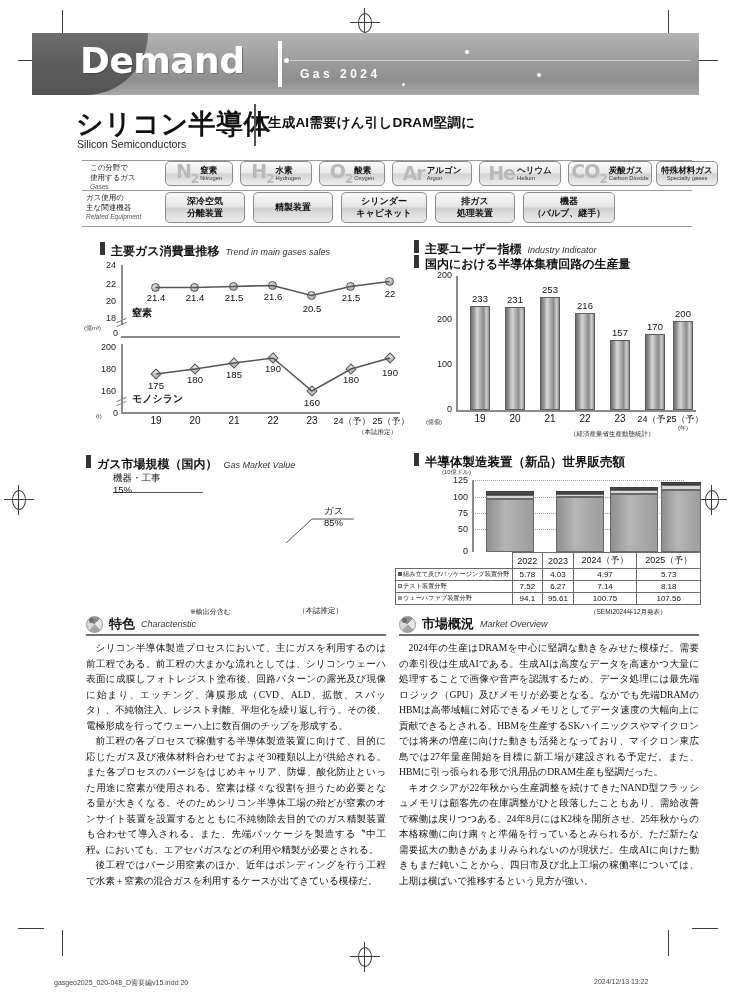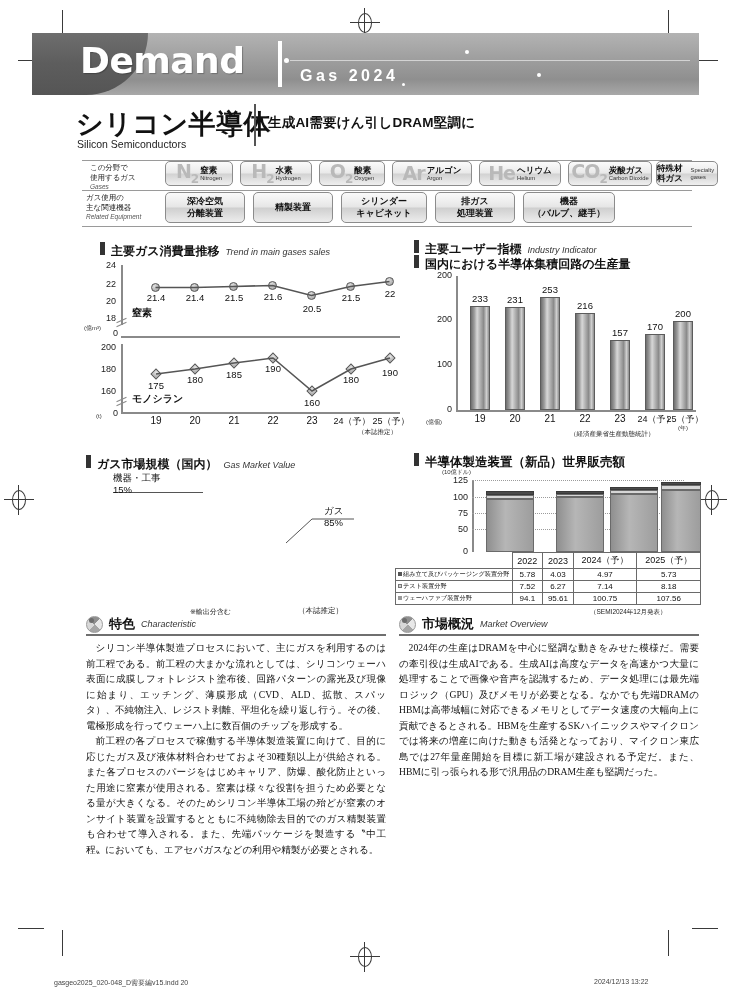--- a/index.html
+++ b/index.html
@@ -35,21 +35,21 @@
   }
   .banner-title {
     position: absolute; left: 48px; top: 7px;
     font-size: 36px; font-weight: bold; color: #fff; letter-spacing: -0.5px;
     font-family: "DejaVu Sans", sans-serif;
     text-shadow: 1px 1px 1px rgba(0,0,0,.25);
   }
   .banner-div { position:absolute; left: 246px; top: 8px; width: 4px; height: 46px; background:#fff; }
   .banner-sub {
     position: absolute; left: 268px; top: 34px;
-    font-size: 16px; font-weight: bold; color: #fff; letter-spacing: 3.5px;
+    font-size: 12px; font-weight: bold; color: #fff; letter-spacing: 3.5px;
   }
   .banner-line { position:absolute; left: 258px; top: 27px; width: 400px; height: 1px; background: rgba(255,255,255,.55); }
   .banner-dot { position:absolute; border-radius:50%; background:#fff; }
 
   
   .title-ja {
     position: absolute; left: 76px; top: 106px;
     font-size: 27px; font-weight: bold; color: #111; letter-spacing: 0.5px;
   }
   .title-en {
@@ -75,21 +75,21 @@
     display:flex; align-items:center; justify-content:center;
   }
   .chip .sym {
     font-size: 19px; font-weight: bold; color:#b9b9b9; line-height: 1;
     font-family: "DejaVu Sans", sans-serif; letter-spacing: -1px;
   }
   .chip .sym sub { font-size: 12px; }
   .chip .txt { display:flex; flex-direction:column; line-height:1.05; margin-left: 2px; }
   .chip .ja { font-size: 8.5px; font-weight: bold; color:#111; }
   .chip .en { font-size: 5.8px; color:#333; }
-  .chip.plain { flex-direction:row; line-height:1.1; }
+  .chip.plain { flex-direction:column; line-height:1.1; }
   .chip.plain .ja { font-size: 8.5px; font-weight:bold; }
   .chip.plain .en { font-size: 5.8px; }
 
   .chip2 {
     position:absolute; height: 31px; border:1px solid #8c8c8c; border-radius: 5px;
     background: linear-gradient(180deg,#fafafa 0%,#e6e6e6 48%,#cfcfcf 52%,#ededed 100%);
     display:flex; flex-direction:column; align-items:center; justify-content:center;
     font-size: 9px; font-weight: bold; color:#111; line-height: 1.25; text-align:center;
   }
 
@@ -513,28 +513,30 @@
 
   <div class="art-head" style="left:86px;top:615px;">
     <span class="ico"></span>
     <span class="ja">特色</span>
     <span class="en">Characteristic</span>
   </div>
   <div class="art-rule" style="left:86px;top:634px;width:300px;"></div>
   <div class="art-body" style="left:86px;top:640px;">
     <p>シリコン半導体製造プロセスにおいて、主にガスを利用するのは前工程である。前工程の大まかな流れとしては、シリコンウェーハ表面に成膜しフォトレジスト塗布後、回路パターンの露光及び現像に始まり、エッチング、薄膜形成（CVD、ALD、拡散、スパッタ）、不純物注入、レジスト剥離、平坦化を繰り返し行う。その後、電極形成を行ってウェーハ上に数百個のチップを形成する。</p>
     <p>前工程の各プロセスで稼働する半導体製造装置に向けて、目的に応じたガス及び液体材料合わせておよそ30種類以上が供給される。また各プロセスのパージをはじめキャリア、防爆、酸化防止といった用途に窒素が使用される。窒素は様々な役割を担うため必要となる量が大きくなる。そのためシリコン半導体工場の殆どが窒素のオンサイト装置を設置するとともに不純物除去目的でのガス精製装置も合わせて導入される。また、先端パッケージを製造する〝中工程〟においても、エアセパガスなどの利用や精製が必要とされる。</p>
+    <p>後工程ではパージ用窒素のほか、近年はボンディングを行う工程で水素＋窒素の混合ガスを利用するケースが出てきている模様だ。</p>
   </div>
 
   <div class="art-head" style="left:399px;top:615px;">
     <span class="ico"></span>
     <span class="ja">市場概況</span>
     <span class="en">Market Overview</span>
   </div>
   <div class="art-rule" style="left:399px;top:634px;width:300px;"></div>
   <div class="art-body" style="left:399px;top:640px;">
     <p>2024年の生産はDRAMを中心に堅調な動きをみせた模様だ。需要の牽引役は生成AIである。生成AIは高度なデータを高速かつ大量に処理することで画像や音声を認識するため、データ処理には最先端ロジック（GPU）及びメモリが必要となる。なかでも先端DRAMのHBMは高帯域幅に対応できるメモリとしてデータ速度の大幅向上に貢献できるとされる。HBMを生産するSKハイニックスやマイクロンでは将来の増産に向けた動きも活発となっており、マイクロン東広島では27年量産開始を目標に新工場が建設される予定だ。また、HBMに引っ張られる形で汎用品のDRAM生産も堅調だった。</p>
+    <p>キオクシアが22年秋から生産調整を続けてきたNAND型フラッシュメモリは顧客先の在庫調整がひと段落したこともあり、需給改善で稼働は戻りつつある。24年8月にはK2棟を開所させ、25年秋からの本格稼働に向け粛々と準備を行っているとみられるが、ただ新たな需要拡大の動きがあまりみられないのが現状だ。生成AIに向けた動きもまだ鈍いことから、四日市及び北上工場の稼働率については、上期は横ばいで推移するという見方が強い。</p>
   </div>
 
   <div class="footer-l" style="left:54px;top:978px;">gasgeo2025_020-048_D需要編v15.indd   20</div>
   <div class="footer-r" style="left:594px;top:978px;">2024/12/13   13:22</div>
 
 </div>
 
 </body></html>

